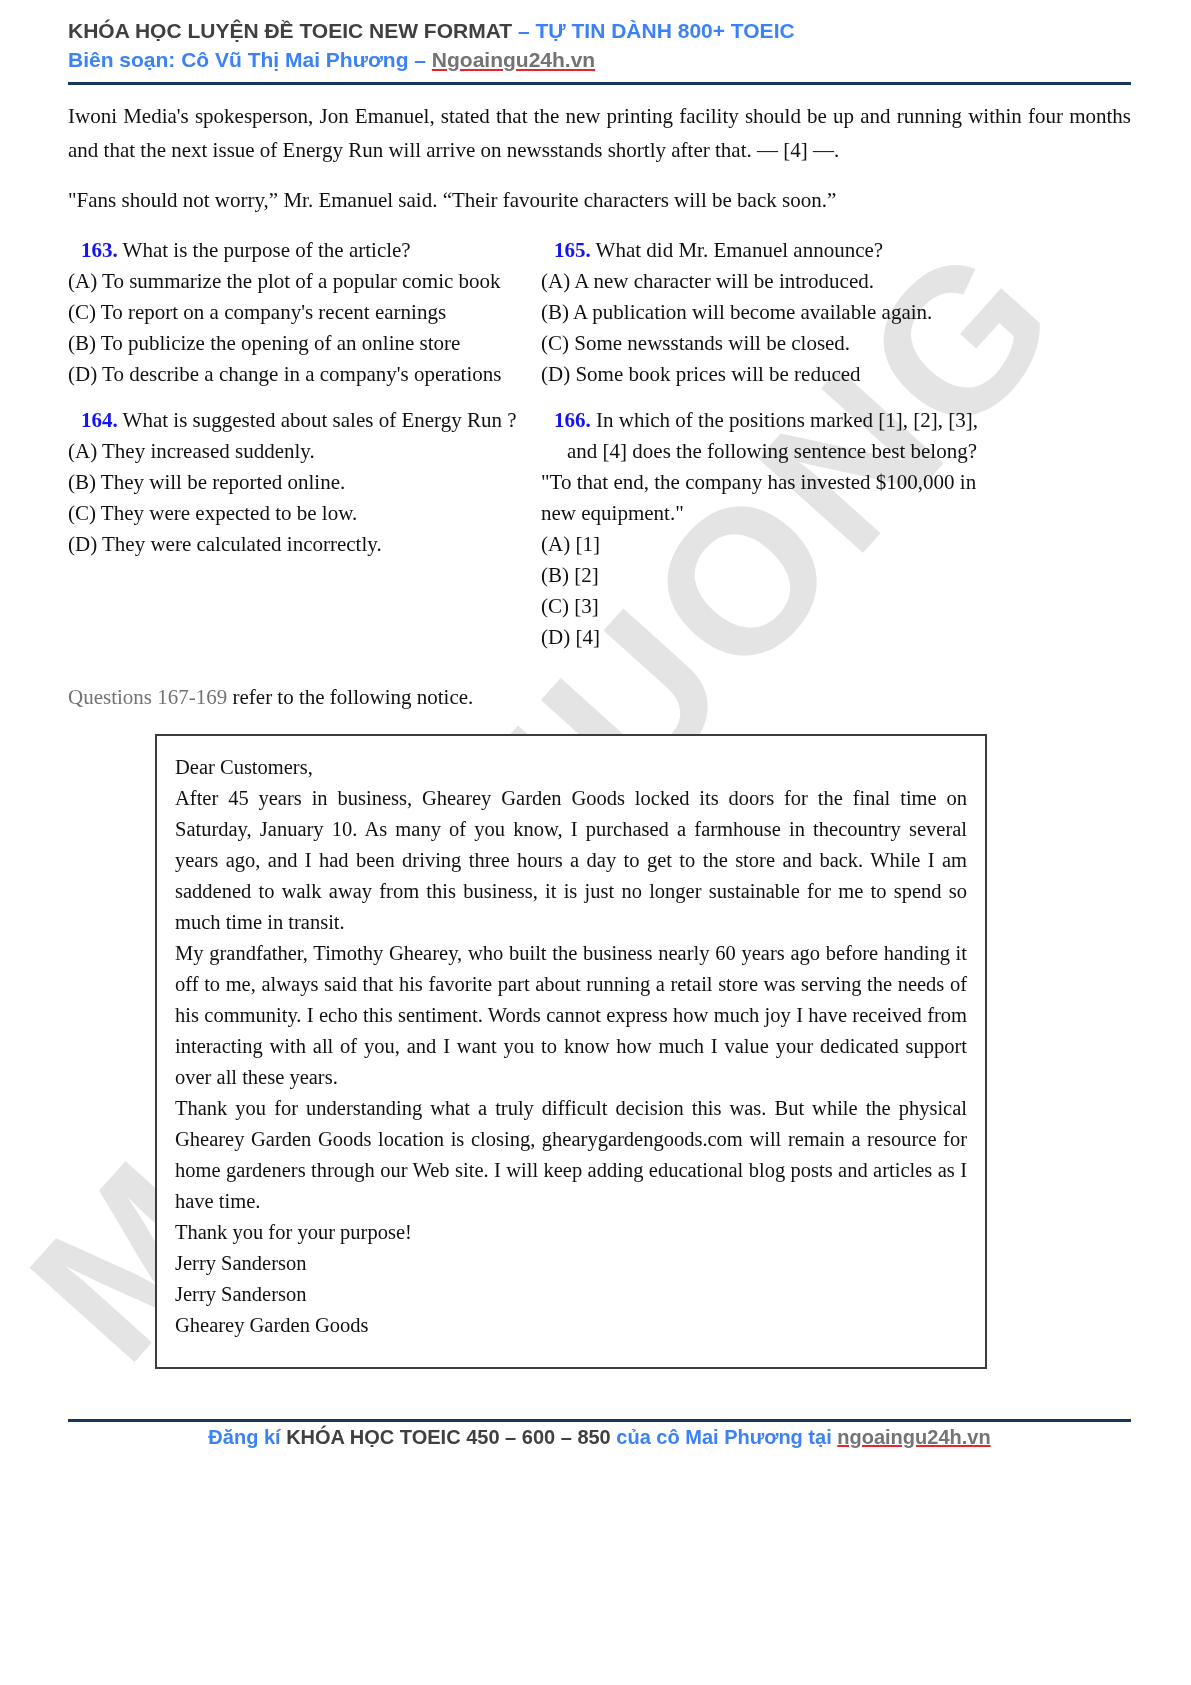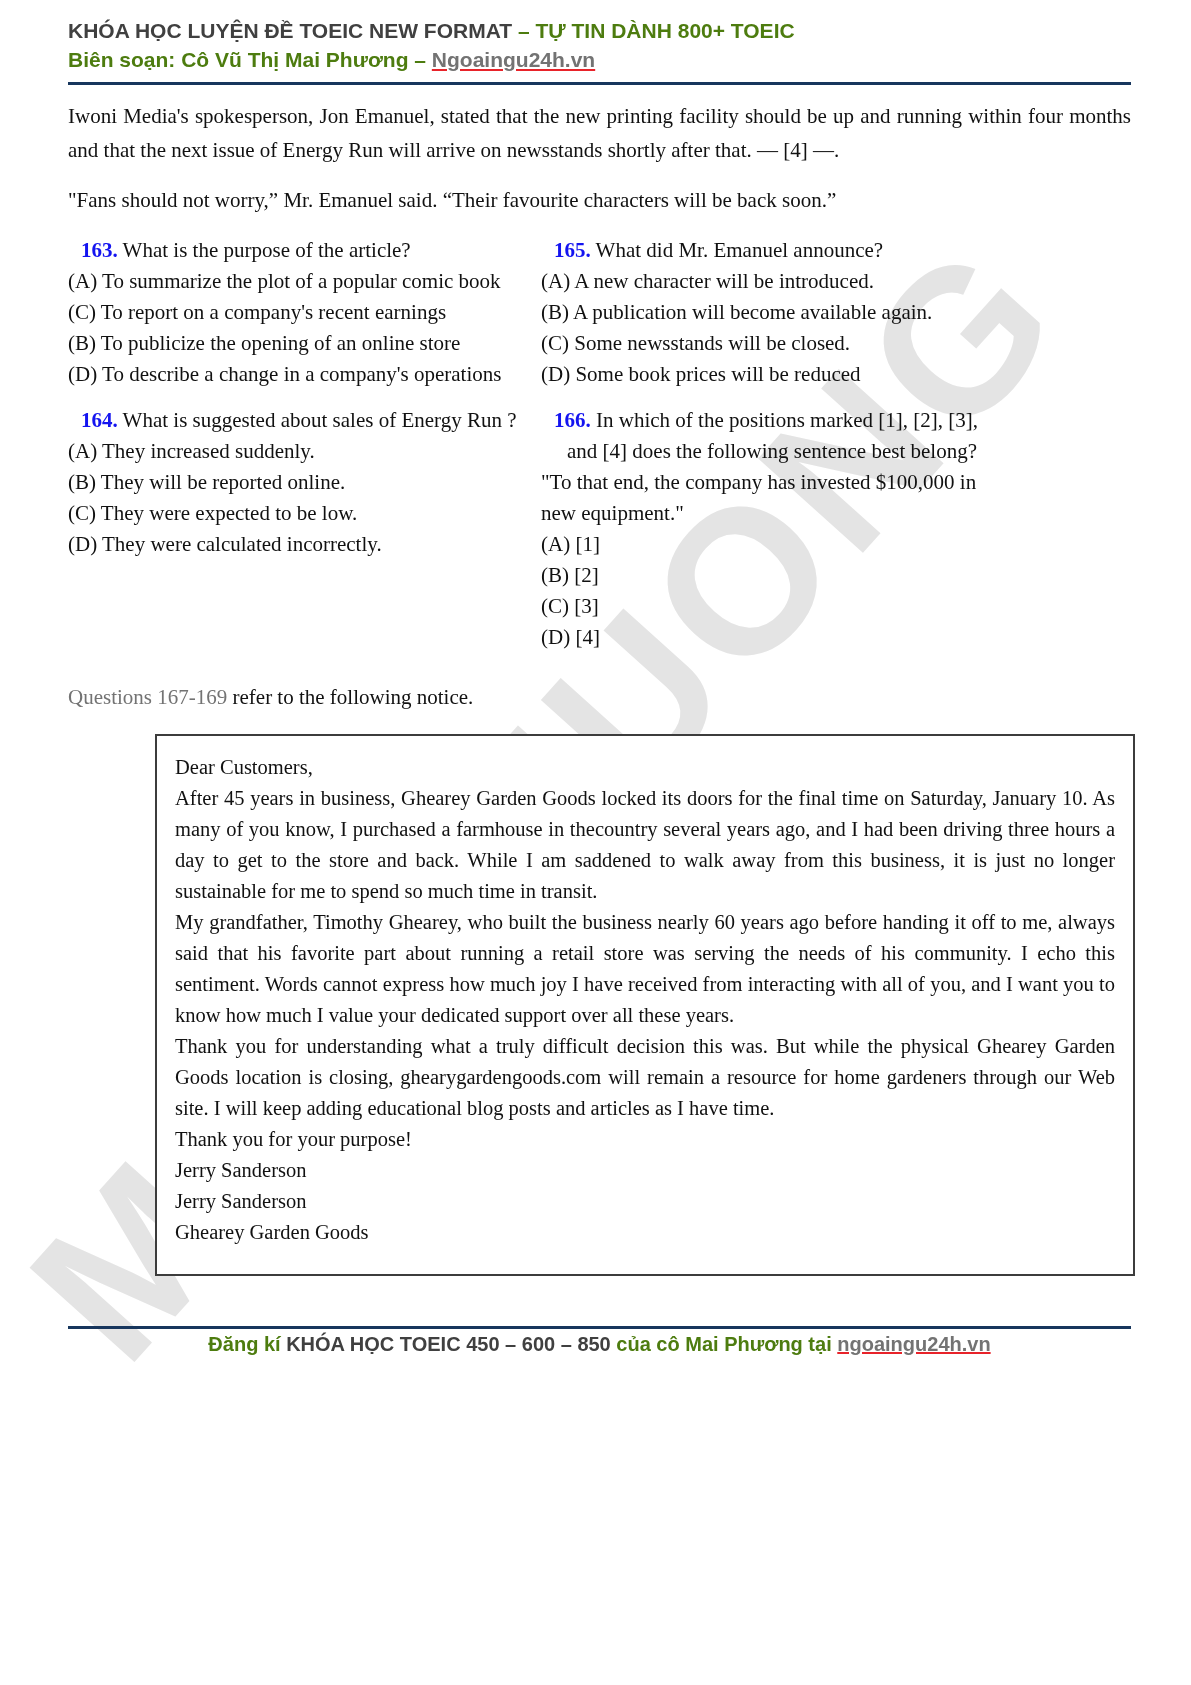--- a/index.html
+++ b/index.html
@@ -14,41 +14,41 @@
     font-family:"Liberation Sans", sans-serif; font-weight:bold;
     font-size:205px; letter-spacing:8px; color:#e4e4e4; white-space:nowrap;
     z-index:0; user-select:none;
   }
   .page {
     position:relative; z-index:1; padding:16px 60px 0 68px;
   }
   
   .hdr { font-family:"Liberation Sans", sans-serif; font-weight:bold; font-size:21px; line-height:29px; }
   .red { color:#404040; }
-  .blue { color:#4d7c0f; }
+  .blue { color:#3b82f6; }
   .link-red { color:#737373; text-decoration:underline; text-decoration-color:#e8232a; }
   .rule { border:none; border-top:3px solid #17365d; margin-top:8px; }
   
   .para { font-size:21px; line-height:34px; text-align:justify; margin-top:14px; }
   .para2 { font-size:21px; line-height:34px; margin-top:16px; }
   
   .q-grid {
     display:grid; grid-template-columns:458px 470px; column-gap:40px; row-gap:42px;
     margin-top:18px;
     gap:15px;
   }
   .q { font-size:21px; line-height:31px; }
   .q-head { margin-left:13px; text-indent:-13px; padding-left:13px; }
   .q-num { color:#1414f0; font-weight:bold; }
   .q-quote { }
   .ref-line { font-size:21px; line-height:33px; margin-top:28px; }
   .ref-num { color:#737373; font-weight:normal; }
   
   .notice {
-    margin:20px 0 0 87px; width:980px; background:#fff;
+    margin:20px 0 0 87px; width:832px; background:#fff;
     border:2px solid #3c3c3c; padding:16px 18px 26px 18px;
     font-size:20.5px; line-height:31px;
   }
   .notice .jp { text-align:justify; }
   
   .footer { margin-top:50px; }
   .footer-text {
     text-align:center; margin-top:4px;
     font-family:"Liberation Sans", sans-serif; font-weight:bold; font-size:20px;
   }

